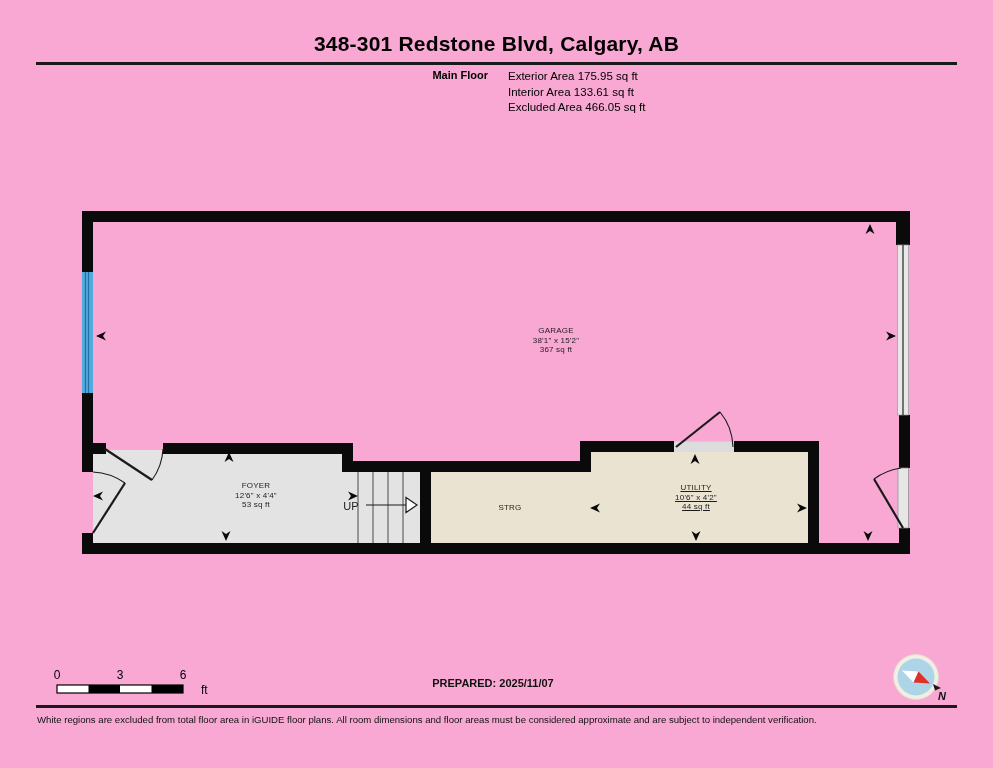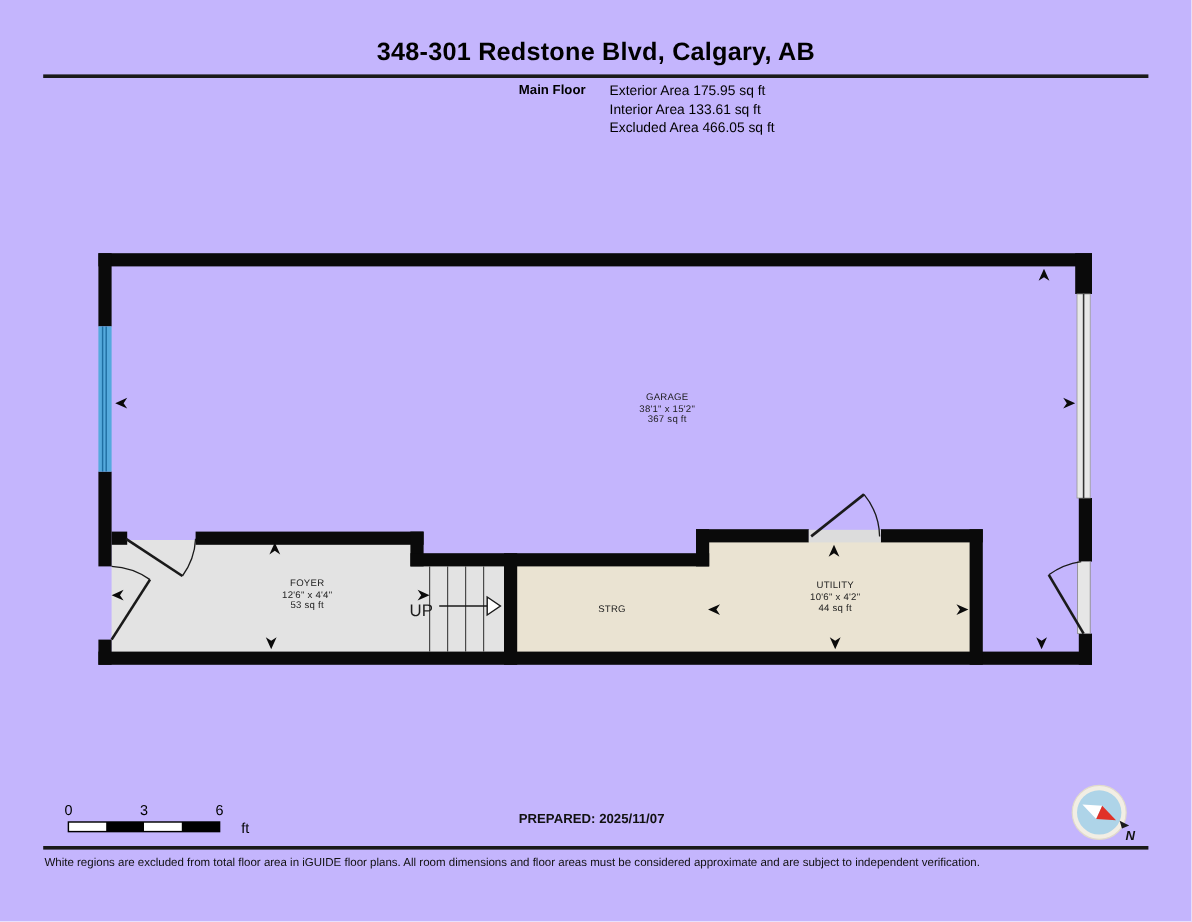--- a/index.html
+++ b/index.html
@@ -1,26 +1,26 @@
 <!DOCTYPE html>
 <html><head>
 <meta charset="utf-8">
 <style>
   html,body{margin:0;padding:0;background:#fff;}
-  #page{position:relative;width:993px;height:768px;background:#c4b5fd;overflow:hidden;
+  #page{position:relative;width:993px;height:768px;background:#f9a8d4;overflow:hidden;
         font-family:"Liberation Sans", sans-serif;color:#000;}
   .abs{position:absolute;}
   #plan-svg{position:absolute;left:0;top:0;width:993px;height:768px;}
   .page-title{left:0;top:32px;width:993px;text-align:center;font-size:21px;font-weight:bold;letter-spacing:0.2px;}
   .rule{background:#1a1a1a;}
   .summary-label{left:376px;top:69px;width:112px;text-align:right;font-size:11px;font-weight:bold;}
   .summary-values{left:508px;top:69px;font-size:11.5px;line-height:15.5px;}
   .room-label{transform:translateX(-50%);text-align:center;font-size:8px;line-height:9.5px;
               color:#1c1c1c;letter-spacing:0.2px;white-space:nowrap;}
-  .up-label{transform:translateX(-50%);font-size:14px;color:#1c1c1c;}
+  .up-label{transform:translateX(-50%);font-size:11px;color:#1c1c1c;}
   .tick{transform:translateX(-50%);font-size:12px;}
   .ft-unit{font-size:12px;}
   .prepared{left:393px;top:677px;width:200px;text-align:center;font-size:11px;font-weight:600;color:#111;}
   .footer-note{left:37px;top:714px;width:930px;font-size:9.6px;color:#111;}
 </style>
 </head>
 <body>
 
 <div id="page">
 
@@ -147,21 +147,21 @@
   <div class="abs room-label" style="left:228px;top:481px;margin-left:28px;">
     <div>FOYER</div>
     <div>12'6" x 4'4"</div>
     <div>53 sq ft</div>
   </div>
 
   <div class="abs room-label" style="left:510px;top:503px;">
     <div>STRG</div>
   </div>
 
-  <div class="abs room-label" style="left:696px;top:483px;">
+  <div class="abs room-label" style="left:696px;top:483px;text-decoration:underline;">
     <div>UTILITY</div>
     <div>10'6" x 4'2"</div>
     <div>44 sq ft</div>
   </div>
 
   <div class="abs up-label" style="left:351px;top:500px;">UP</div>
 
   <span class="abs tick" style="left:57px;top:668px;">0</span>
   <span class="abs tick" style="left:120px;top:668px;">3</span>
   <span class="abs tick" style="left:183px;top:668px;">6</span>

